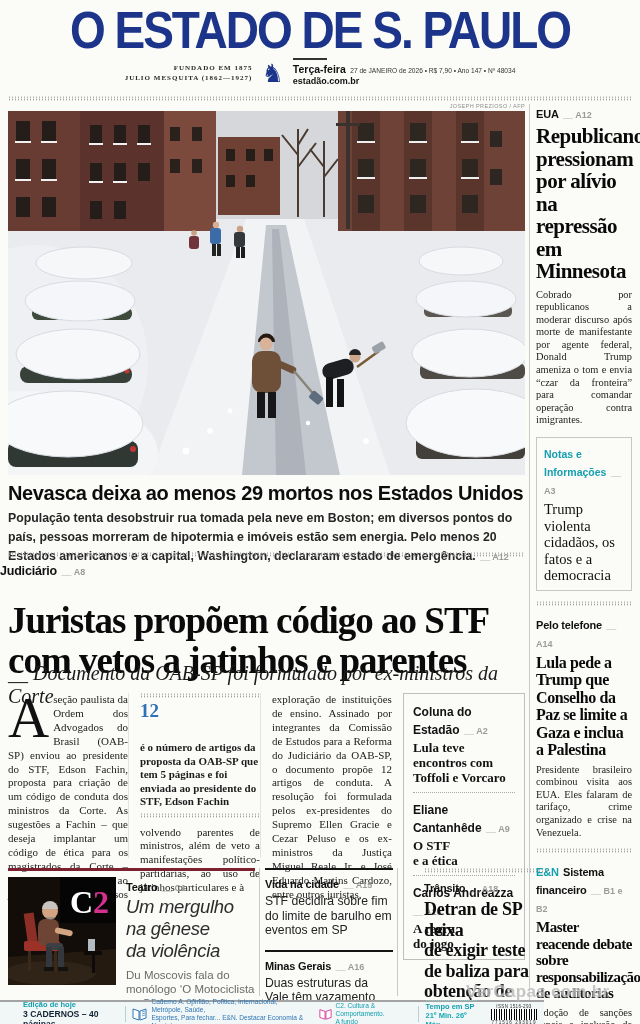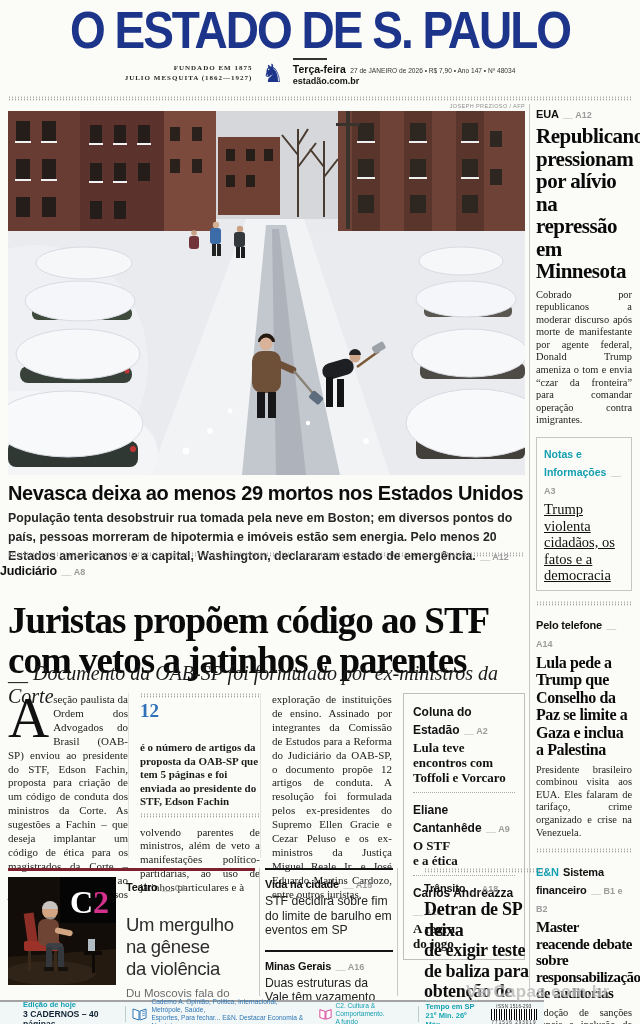--- a/index.html
+++ b/index.html
@@ -64,21 +64,21 @@
   .brief-text{font-size:12.2px;line-height:14.5px;color:#222;margin-top:2px;}
   .trans-head{font-family:"Liberation Serif",serif;font-weight:bold;font-size:18px;line-height:20.5px;color:#0d0d0d;letter-spacing:-0.3px;}
 
   
   .rail{left:536px;top:104px;width:96px;}
   .rail-head-lg{font-family:"Liberation Serif",serif;font-weight:bold;font-size:21px;line-height:22.5px;letter-spacing:-0.5px;color:#0a0a0a;margin:3px 0 6px;}
   .rail-head{font-family:"Liberation Serif",serif;font-weight:bold;font-size:16px;line-height:17.5px;letter-spacing:-0.4px;color:#0a0a0a;margin:3px 0 5px;}
   .rail-body{font-family:"Liberation Serif",serif;font-size:10.4px;line-height:12.6px;text-align:justify;color:#1c1c1c;}
   .rail-box{border:1px solid #c6c6c6;padding:6px 7px;margin:10px 0;}
   .rail-box .bx-label{font-weight:bold;font-size:10.5px;}
-  .rail-box .bx-head{font-family:"Liberation Serif",serif;font-size:14.5px;line-height:16.5px;color:#101010;margin-top:3px;text-decoration:underline;}
+  .rail-box .bx-head{font-family:"Liberation Serif",serif;font-size:14.5px;line-height:16.5px;color:#101010;margin-top:3px;}
   .rail .dotted{margin:9px 0;}
 
   
   .footer{left:0;top:1000px;width:528px;height:24px;background:#f1f6f6;border-top:2px solid #a3a3a3;
     display:flex;align-items:center;padding-left:16px;}
   .f-seg{padding:0 7px;}
   .f-div{width:1px;height:16px;background:#bccfcf;}
   .f-ed-title{font-weight:bold;font-size:7.5px;color:#139fb0;}
   .f-ed-sub{font-weight:bold;font-size:8.6px;color:#123;}
   .f-book{flex:none;margin-right:4px;}
@@ -345,21 +345,21 @@
       <rect x="84" y="78" width="3" height="18" fill="#0d0a07"></rect>
     <rect x="80" y="62" width="7" height="12" fill="#cfdbe2" opacity=".85"></rect>
     <rect x="52" y="0" width="56" height="46" fill="#050505"></rect>
     <text x="62" y="36" class="c2-logo-c">C</text>
     <text x="85" y="36" class="c2-logo-2">2</text>
   </svg>
 </div>
 <div class="abs" style="left:126px;top:877px;width:129px;">
   <div><span class="kicker">Teatro</span>
     <span class="ref">__ C1</span></div>
-  <div class="cult-head pre" style="margin-top:19px;">Um mergulho
+  <div class="cult-head pre" style="margin-top:1px;font-style:italic;">Um mergulho
 na gênese
 da violência</div>
   <div class="cult-body" style="margin-top:6px;">Du Moscovis fala do monólogo ‘O Motociclista no Globo da Morte’, sobre um homem em situação-limite.</div>
 </div>
 
 <div class="abs vrule" style="left:259px;top:868px;height:128px;"></div>
 
 <div class="abs" style="left:265px;top:868px;width:128px;">
   <div class="brief">
     <span class="kicker"><span class="teal"></span><span>Vida na cidade</span></span>

